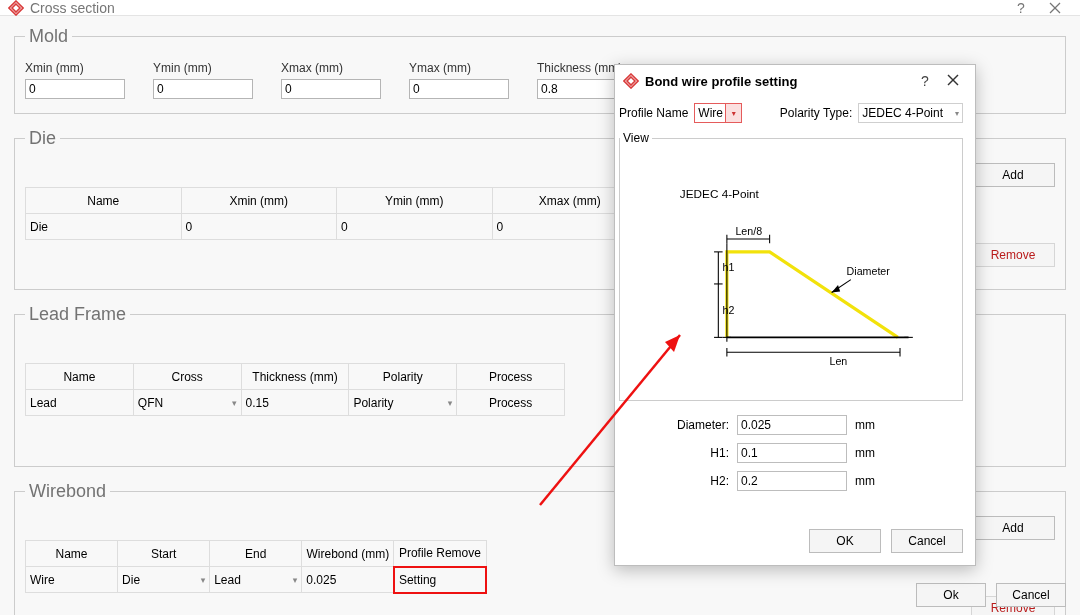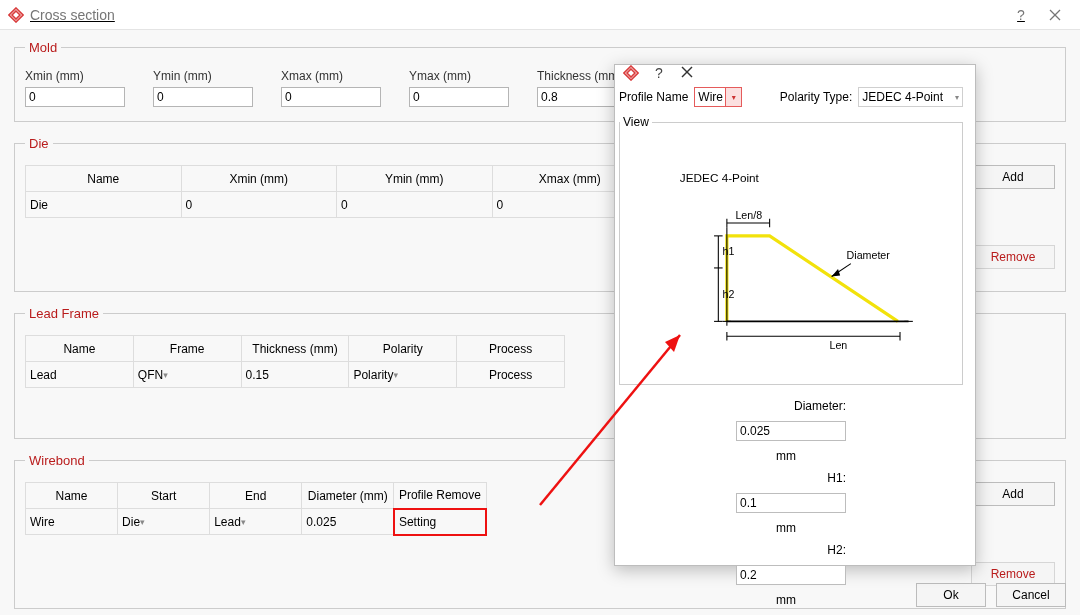--- a/index.html
+++ b/index.html
@@ -1,47 +1,47 @@
 <!DOCTYPE html>
 <html><head>
   <meta charset="utf-8">
   <style>
     * { box-sizing: border-box; margin: 0; padding: 0; font-family: "Segoe UI", Arial, sans-serif; }
     body { width: 1080px; height: 615px; background: #f8f8f8; position: relative; overflow: hidden; font-size: 12px; }
 
     
-    .titlebar { height: 30px; background: #fff; border-bottom: 1px solid #e4e4e4;
-                display: flex; align-items: center; padding: 0 8px; text-decoration: underline; }
+    .titlebar { height: 16px; background: #fff; border-bottom: 1px solid #e4e4e4;
+                display: flex; padding: 0 8px; }
     .titlebar .icon { width: 16px; height: 16px; margin-right: 6px; }
     .titlebar .title { font-size: 14px; color: #767676; flex: 1; }
     .tb-btn { width: 34px; height: 100%; display: flex; align-items: center; justify-content: center;
               color: #767676; font-size: 14px; }
 
     
     .workarea { padding: 10px 14px 0 14px; }
 
     fieldset.group { border: 1px solid #ccc; padding: 14px 10px 14px 10px; margin-bottom: 14px; position: relative; }
-    fieldset.group > legend { font-size: 13px; color: #b91c1c; padding: 0 4px; margin-top: 41px; }
+    fieldset.group > legend { font-size: 18px; color: #737373; padding: 0 4px; margin-top: 41px; }
 
     
     .mold-row { display: flex; gap: 28px; }
     .mold-col { display: flex; flex-direction: column; gap: 4px; }
     .mold-col label { color: #333; }
     .mold-col input { width: 100px; height: 20px; border: 1px solid #b5b5b5; padding: 0 3px; font-size: 12px; }
 
     
     table.grid { width: 100%; border-collapse: collapse; table-layout: fixed; }
     table.grid th, table.grid td { border: 1px solid #ddd; height: 26px; padding: 0 4px; font-weight: normal; text-align: left; font-size: 12px; vertical-align: middle; }
     table.grid th { text-align: center; }
     table.grid td.center { text-align: center; }
-    .dd { display: flex; align-items: center; width: 100%; height: 100%; }
+    .dd { display: flex; justify-content: space-between; align-items: center; width: 100%; height: 100%; }
     .dd .chev { color: #888; font-size: 9px; }
 
     .die-wrap, .lead-wrap, .wb-wrap { display: flex; gap: 10px; }
-    .tbl-area { flex: 1; }
+    .tbl-area { flex: 1; margin-top: 24px; }
     .side-btns { width: 86px; display: flex; flex-direction: column; gap: 56px; align-items: flex-end; }
     .btn { width: 84px; height: 24px; background: #f5f5f5; border: 1px solid #bcbcbc; font-size: 12px;
            display: flex; align-items: center; justify-content: center; cursor: default; }
     .btn.ghost { color: #b91c1c; border-color: #d6d6d6; }
 
     .profile-cell { border: 2px solid #e11 !important; text-align: center; }
 
     
     .dialog { position: absolute; left: 614px; top: 64px; width: 362px; height: 502px;
               background: #fff; border: 1px solid #bdbdbd; box-shadow: 0 4px 16px rgba(0,0,0,.25);
@@ -60,21 +60,21 @@
                                color: #c33; font-size: 8px; }
     .d-row1 .spacer { flex: 1; }
     .d-row1 .ptype { height: 20px; border: 1px solid #cfcfcf; display: flex; align-items: center;
                      padding: 0 3px; gap: 12px; }
     .d-row1 .ptype .chev { font-size: 8px; color: #888; }
 
     fieldset.view { border: 1px solid #ccc; height: 270px; position: relative; }
     fieldset.view legend { font-size: 12px; padding: 0 3px; }
 
     .params { margin-top: 14px; display: flex; flex-direction: column; gap: 8px; }
-    .prow { display: flex; align-items: center; gap: 8px; flex-direction: column; }
+    .prow { display: flex; align-items: center; gap: 8px; }
     .prow .plabel { width: 110px; text-align: right; }
     .prow input { width: 110px; height: 20px; border: 1px solid #bdbdbd; padding: 0 3px; font-size: 12px; }
     .prow .unit { width: 30px; }
 
     .d-footer { display: flex; justify-content: flex-end; gap: 10px; padding: 4px 12px 12px 0; }
 
     
     .arrow { position: absolute; left: 530px; top: 320px; z-index: 20; pointer-events: none; }
 
     
@@ -162,21 +162,21 @@
   </fieldset>
 
   <fieldset class="group" style="padding-bottom:50px;">
     <legend>Lead Frame</legend>
     <div class="lead-wrap">
       <div class="tbl-area" style="max-width:540px;">
         <table class="grid">
           <tbody>
               <tr>
             <th>Name</th>
-            <th>Frame</th>
+            <th>Cross</th>
             <th>Thickness (mm)</th>
             <th>Polarity</th>
             <th>Process</th>
           </tr>
           <tr>
             <td>Lead</td>
             <td>
               <div class="dd">
                     <span>QFN</span>
                     <span class="chev">▾</span>
@@ -200,21 +200,21 @@
   <fieldset class="group" style="padding-bottom:22px;">
     <legend>Wirebond</legend>
     <div class="wb-wrap">
       <div class="tbl-area" style="max-width:540px;">
         <table class="grid">
           <tbody>
               <tr>
             <th>Name</th>
             <th>Start</th>
             <th>End</th>
-            <th>Diameter (mm)</th>
+            <th>Wirebond (mm)</th>
             <th>Profile Remove</th>
           </tr>
           <tr>
             <td>Wire</td>
             <td>
               <div class="dd">
                     <span>Die</span>
                     <span class="chev">▾</span>
                   </div>
                 </td>
@@ -243,20 +243,21 @@
   <div class="btn" style="width:70px">Ok</div>
   <div class="btn" style="width:70px">Cancel</div>
 </div>
 
 <div class="dialog">
   <div class="d-titlebar">
     <svg class="icon appicon" viewBox="0 0 16 16">
       <polygon points="8,1 15,8 8,15 1,8"></polygon>
         <polygon points="8,4 12,8 8,12 4,8"></polygon>
     </svg>
+    <span class="d-title">Bond wire profile setting</span>
     <div class="d-btn">?</div>
     <div class="d-btn">
       <svg width="12" height="12" viewBox="0 0 12 12">
         <line x1="1" y1="1" x2="11" y2="11" stroke="#333" stroke-width="1.4"></line>
         <line x1="11" y1="1" x2="1" y2="11" stroke="#333" stroke-width="1.4"></line>
       </svg>
     </div>
   </div>
   <div class="d-body">
     <div class="d-row1">

